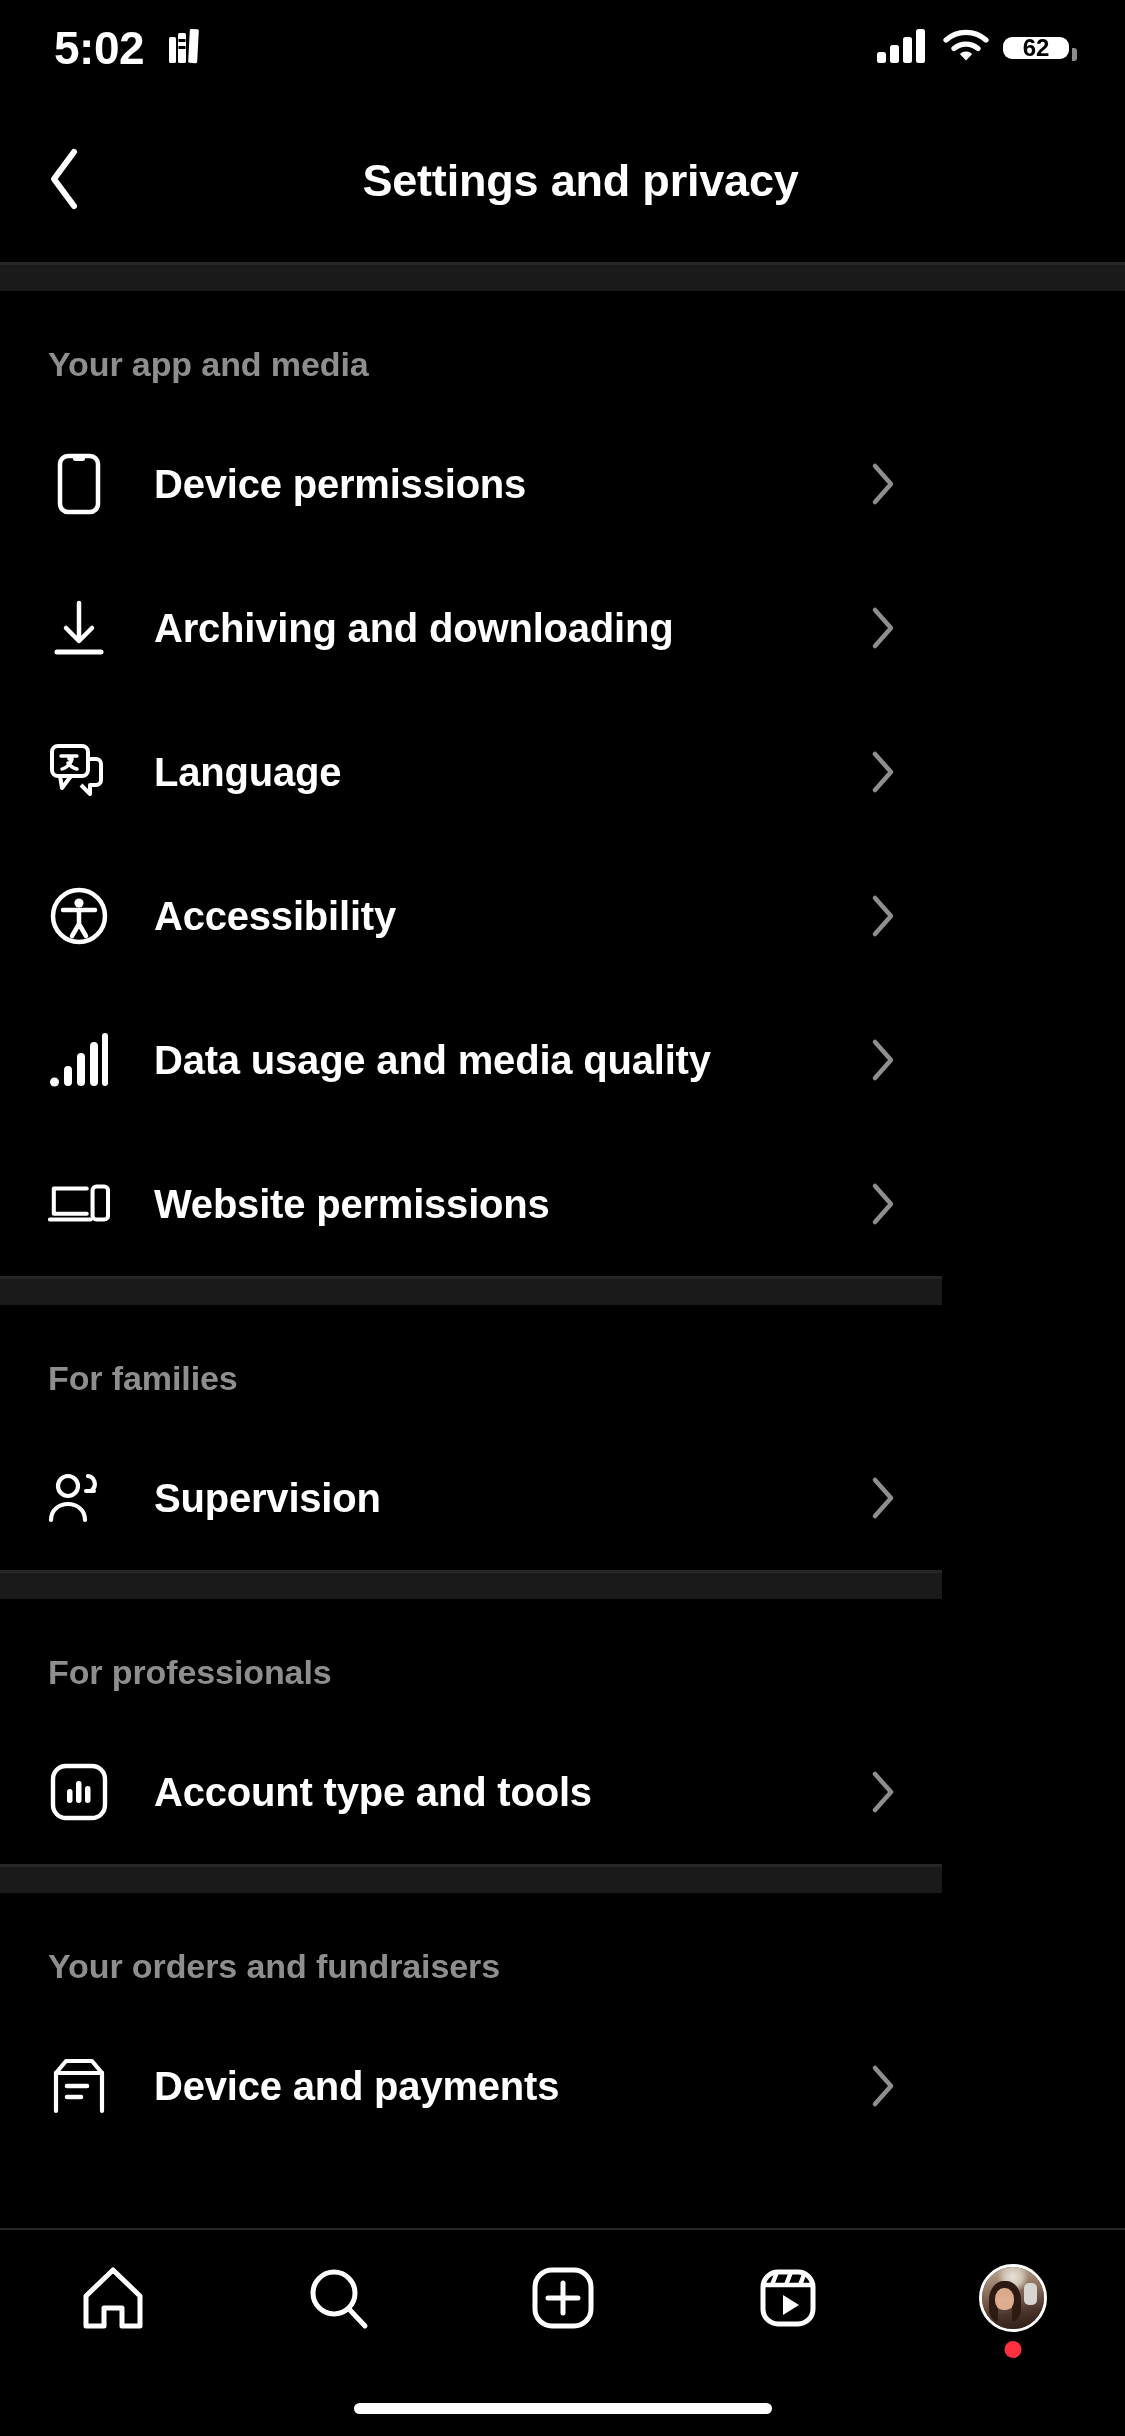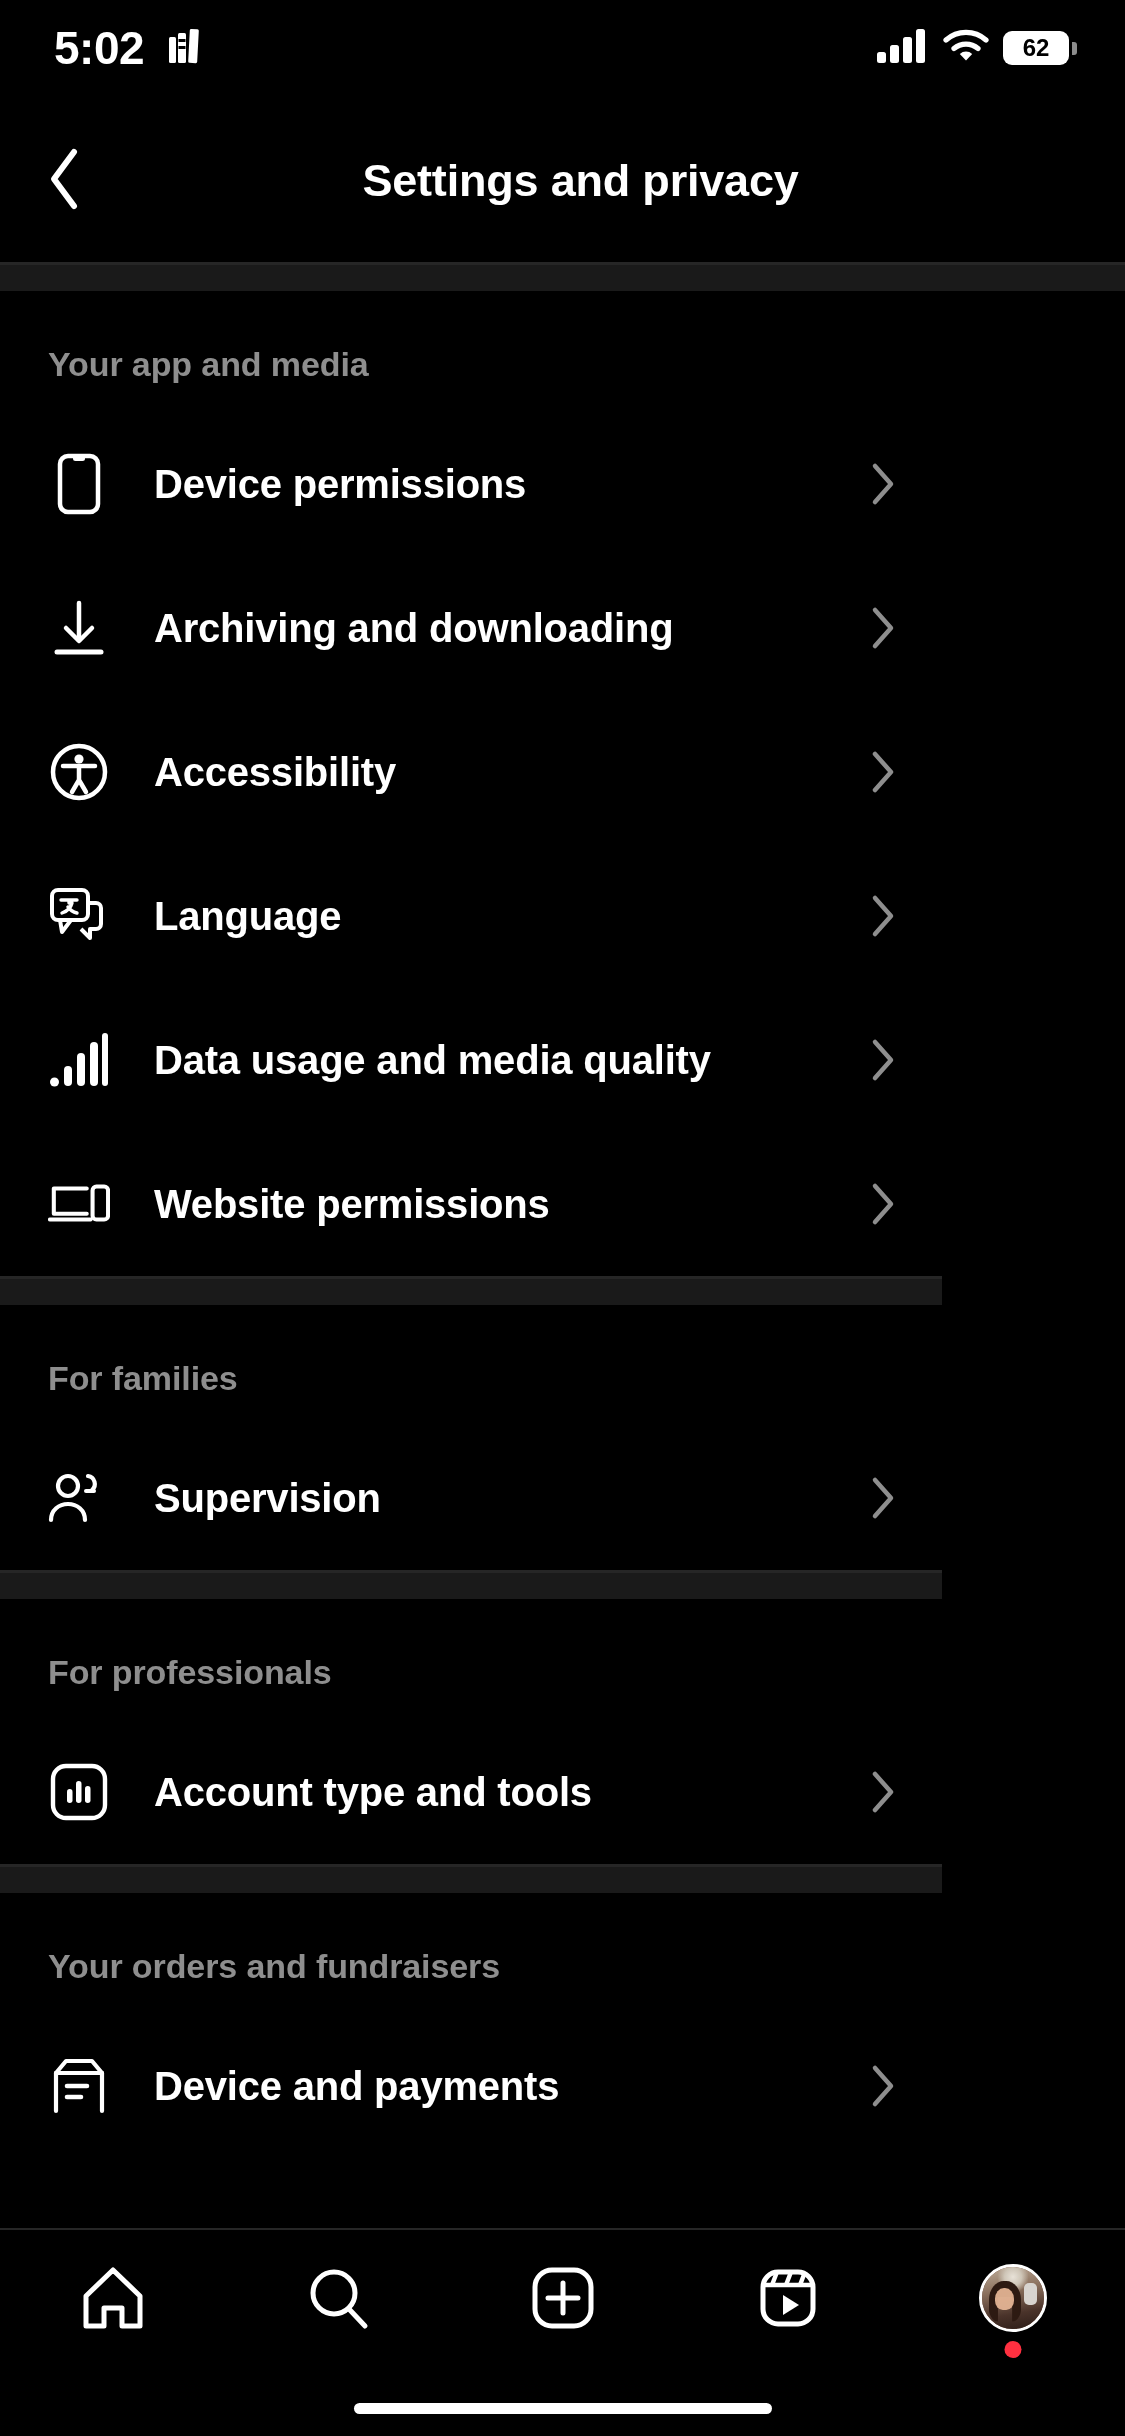--- a/index.html
+++ b/index.html
@@ -14,21 +14,21 @@
   
   .statusbar {
     position:absolute; top:0; left:0; width:1125px; height:96px;
     display:flex; align-items:center; justify-content:space-between;
     padding:0 56px 0 54px;
   }
   .sb-left { display:flex; align-items:center; gap:24px; }
   .sb-time { color:#fff; font-size:46px; font-weight:600; letter-spacing:-0.5px; line-height:1; }
   .sb-right { display:flex; align-items:center; gap:14px; }
   .bat {
-    width:66px; height:34px; border-radius:9px; background:#fff;
+    width:66px; height:22px; border-radius:9px; background:#fff;
     display:flex; align-items:center; justify-content:center;
     position:relative;
   }
   .bat-txt { color:#000; font-size:24px; font-weight:700; line-height:1; }
   .bat:after {
     content:""; position:absolute; right:-8px; top:11px;
     width:5px; height:13px; border-radius:0 3px 3px 0; background:#fff; opacity:.55;
   }
 
   
@@ -186,45 +186,45 @@
         <span class="row-label">Archiving and downloading</span>
         <span class="chev">
           <svg width="26" height="44" viewBox="0 0 26 44">
               <path d="M5 4l16 18L5 40" stroke="#8e8e8e" stroke-width="4.5" fill="none" stroke-linecap="round" stroke-linejoin="round"></path>
             </svg>
         </span>
       </div>
 
       <div class="row">
         <span class="row-icon">
+          <svg width="62" height="58" viewBox="0 0 62 58">
+            <path d="M38 16h10a5 5 0 0 1 5 5v16a5 5 0 0 1-5 5h-6v9l-9-9" stroke="#fff" stroke-width="4" fill="none" stroke-linejoin="round"></path>
+            <rect x="4" y="3" width="36" height="30" rx="6" stroke="#fff" stroke-width="4" fill="none"></rect>
+            <path d="M12 33l2 12 9-12" stroke="#fff" stroke-width="4" fill="none" stroke-linejoin="round"></path>
+            <path d="M13 13h16M21 13v3M14 26c6-2 9-6 10-10M20 20c2 3 5 5 9 6" stroke="#fff" stroke-width="3.4" fill="none" stroke-linecap="round"></path>
+          </svg>
+        </span>
+        <span class="row-label">Language</span>
+        <span class="chev">
+          <svg width="26" height="44" viewBox="0 0 26 44">
+              <path d="M5 4l16 18L5 40" stroke="#8e8e8e" stroke-width="4.5" fill="none" stroke-linecap="round" stroke-linejoin="round"></path>
+            </svg>
+        </span>
+      </div>
+
+      <div class="row">
+        <span class="row-icon">
           <svg width="60" height="60" viewBox="0 0 60 60">
             <circle cx="30" cy="30" r="26" stroke="#fff" stroke-width="4.5" fill="none"></circle>
             <circle cx="30" cy="17" r="4.6" fill="#fff"></circle>
             <path d="M14 24h32" stroke="#fff" stroke-width="4.5" stroke-linecap="round"></path>
             <path d="M30 24v14M30 38l-7 12M30 38l7 12" stroke="#fff" stroke-width="4.5" stroke-linecap="round" fill="none"></path>
           </svg>
         </span>
         <span class="row-label">Accessibility</span>
-        <span class="chev">
-          <svg width="26" height="44" viewBox="0 0 26 44">
-              <path d="M5 4l16 18L5 40" stroke="#8e8e8e" stroke-width="4.5" fill="none" stroke-linecap="round" stroke-linejoin="round"></path>
-            </svg>
-        </span>
-      </div>
-
-      <div class="row">
-        <span class="row-icon">
-          <svg width="62" height="58" viewBox="0 0 62 58">
-            <path d="M38 16h10a5 5 0 0 1 5 5v16a5 5 0 0 1-5 5h-6v9l-9-9" stroke="#fff" stroke-width="4" fill="none" stroke-linejoin="round"></path>
-            <rect x="4" y="3" width="36" height="30" rx="6" stroke="#fff" stroke-width="4" fill="none"></rect>
-            <path d="M12 33l2 12 9-12" stroke="#fff" stroke-width="4" fill="none" stroke-linejoin="round"></path>
-            <path d="M13 13h16M21 13v3M14 26c6-2 9-6 10-10M20 20c2 3 5 5 9 6" stroke="#fff" stroke-width="3.4" fill="none" stroke-linecap="round"></path>
-          </svg>
-        </span>
-        <span class="row-label">Language</span>
         <span class="chev">
           <svg width="26" height="44" viewBox="0 0 26 44">
               <path d="M5 4l16 18L5 40" stroke="#8e8e8e" stroke-width="4.5" fill="none" stroke-linecap="round" stroke-linejoin="round"></path>
             </svg>
         </span>
       </div>
 
       <div class="row">
         <span class="row-icon">
           <svg width="58" height="54" viewBox="0 0 58 54">

